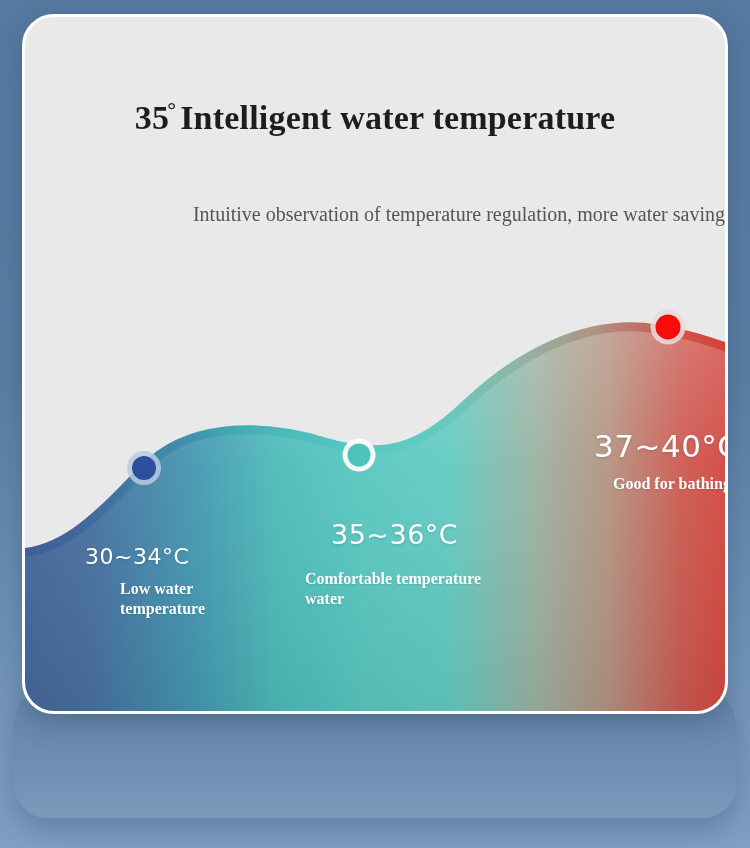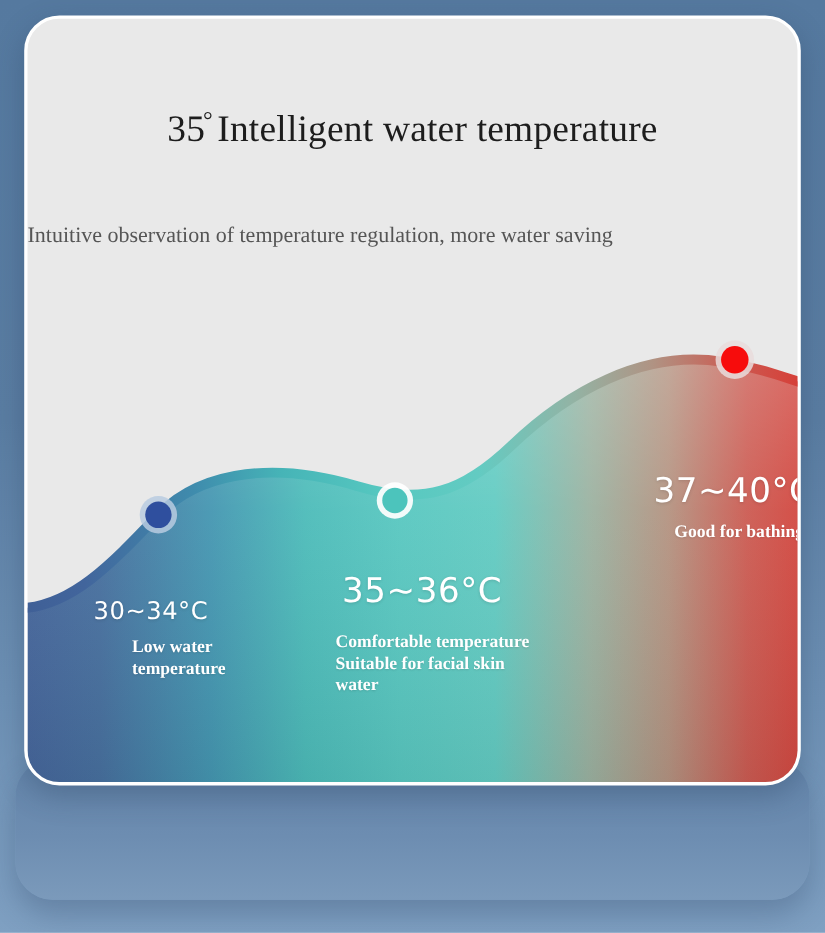--- a/index.html
+++ b/index.html
@@ -34,34 +34,34 @@
   }
 
   .card-inner{ position:absolute; inset:0; }
 
   
   .title{
     position:absolute; top:82px; left:0; right:0;
     text-align:center;
     font-size:34px;
     color:#1d1d1d;
-    font-weight:400;
+    font-weight:700;
     letter-spacing:.2px;
     white-space:nowrap;
   }
   .title .deg{
     font-size:22px;
     vertical-align:super;
     line-height:0;
     margin-left:-2px;
     margin-right:4px;
   }
   .subtitle{
     position:absolute; top:186px; left:0; right:0;
-    text-align:left;
+    text-align:right;
     font-size:20px;
     color:#555555;
     font-weight:400;
     white-space:nowrap;
   }
 
   
   .curve-layer{
     position:absolute;
     left:0; top:0;
@@ -84,21 +84,21 @@
   }
   .temp-desc div{ white-space:nowrap; }
 
   
   .blk-low{ left:60px; top:527px; }
   .blk-low .temp-value{ font-size:22px; }
   .blk-low .temp-desc{ font-size:16px; line-height:1.28; margin-top:10px; margin-left:35px; }
 
   
   .blk-mid{ left:280px; top:502px; }
-  .blk-mid .temp-value{ font-size:31px; margin-left:6px; }
+  .blk-mid .temp-value{ font-size:27px; margin-left:26px; }
   .blk-mid .temp-desc{ font-size:16px; line-height:1.22; margin-top:19px; }
 
   
   .blk-high{ left:569px; top:411px; }
   .blk-high .temp-value{ font-size:31px; }
   .blk-high .temp-desc{ font-size:16px; line-height:1.22; margin-top:10px; margin-left:19px; }
 </style>
 </head>
 <body>
 
@@ -188,21 +188,20 @@
       <div class="temp-desc">
         <div>Low water</div>
         <div>temperature</div>
       </div>
     </div>
 
     <div class="temp-block blk-mid">
       <div class="temp-value">35~36°C</div>
       <div class="temp-desc">
         <div>Comfortable temperature</div>
-        <div>Suitable for facial skin</div>
         <div>water</div>
       </div>
     </div>
 
     <div class="temp-block blk-high">
       <div class="temp-value">37~40°C</div>
       <div class="temp-desc">
         <div>Good for bathing</div>
       </div>
     </div>

